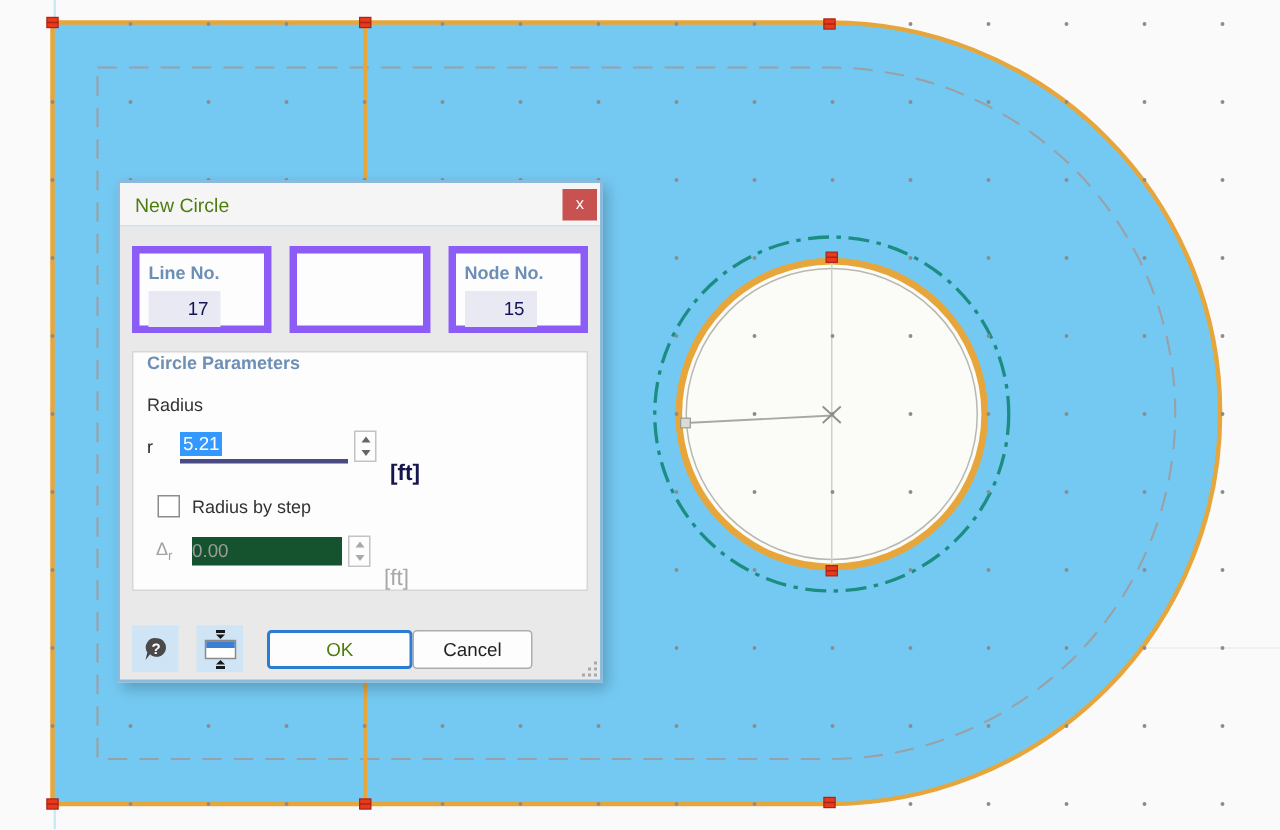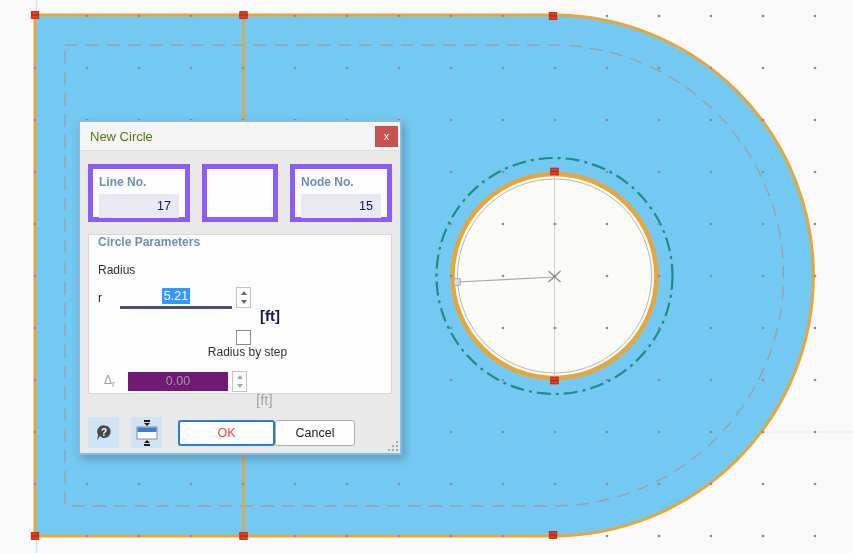--- a/index.html
+++ b/index.html
@@ -28,65 +28,65 @@
     text-align:center;padding:0;cursor:pointer;font-family:"Liberation Sans",sans-serif;
   }
   .dlg-body{padding:13px 8px 0 8px;box-sizing:border-box;}
   .row-boxes{display:flex;gap:12px;margin-bottom:12px;}
   .nbox{
     flex:1;height:58px;background:#fdfdfd;border:5px solid #8b5cf6;
     padding:6px;box-sizing:border-box;
   }
   .nlabel{color:#6d8fb5;font-weight:bold;font-size:12px;}
   .ninput{
-    margin-top:5px;width:80px;height:24px;background:#e9e9f3;
+    margin-top:5px;width:48px;height:24px;background:#e9e9f3;
     text-align:right;padding-right:8px;box-sizing:border-box;line-height:24px;
     color:#14145a;font-size:12.5px;
   }
   .group{
     background:#fdfdfd;border:1px solid #d7d7d7;height:160px;
     padding:0 9px;box-sizing:border-box;
   }
   .group-title{color:#6d8fb5;font-weight:bold;font-size:12px;}
   .radius-label{margin-top:14px;color:#333;}
   .param-row{display:flex;align-items:center;margin-top:9px;height:23px;}
   .r-label{width:22px;color:#222;}
   .val-input{
     width:112px;height:20px;background:#fdfdfd;border:none;
-    border-bottom:3px solid #4a4a85;text-align:center;line-height:20px;
+    border-bottom:3px solid #4a4a85;text-align:left;line-height:20px;
     font-size:12.5px;color:#14145a;box-sizing:content-box;
   }
   .sel{background:#3399ff;color:#fff;padding:1px 2px;}
   .spinner{
     width:15px;height:21px;border:1px solid #c3c3c3;background:#fdfdfd;
     margin-left:4px;display:flex;flex-direction:column;box-sizing:border-box;
   }
   .spin-cell{flex:1;display:flex;align-items:center;justify-content:center;cursor:pointer;}
   .tri-up{width:0;height:0;border-left:3.5px solid transparent;border-right:3.5px solid transparent;border-bottom:4px solid #666;}
   .tri-down{width:0;height:0;border-left:3.5px solid transparent;border-right:3.5px solid transparent;border-top:4px solid #666;}
   .unit{margin-left:9px;font-weight:bold;color:#16164e;font-size:15px;margin-top:36px;}
-  .check-row{display:flex;align-items:center;margin-top:21px;margin-left:7px;flex-direction:column;}
+  .check-row{display:flex;align-items:center;margin-top:21px;margin-left:7px;}
   .checkbox{width:13px;height:13px;border:1px solid #8c8c8c;background:#fff;display:inline-block;}
   .check-label{margin-left:8px;color:#333;}
   .param-row.disabled{margin-top:11px;}
   .delta-label{width:24px;color:#a0a0a0;margin-left:6px;}
   .delta-label sub{font-size:9px;}
-  .val-input.off{width:100px;background:#701a75;color:#9b9b9b;border-bottom:none;height:19px;line-height:19px;}
+  .val-input.off{width:100px;background:#14532d;color:#9b9b9b;border-bottom:none;height:19px;line-height:19px;}
   .spinner.off .tri-up{border-bottom-color:#a8a8a8;}
   .spinner.off .tri-down{border-top-color:#a8a8a8;}
   .unit.off{font-weight:normal;color:#a8a8a8;}
   .btn-row{display:flex;align-items:center;margin-top:23px;}
   .icon-btn{
     width:31px;height:31px;background:#cfe4f5;border:none;padding:0;cursor:pointer;
     display:flex;align-items:center;justify-content:center;
   }
   .icon-btn + .icon-btn{margin-left:12px;}
   .ok-btn{
     margin-left:16px;width:97px;height:26px;background:#fdfdfd;
-    border:2px solid #2b7cd3;border-radius:3px;font-size:12.5px;color:#ef4444;cursor:pointer;
+    border:2px solid #2b7cd3;border-radius:3px;font-size:12.5px;color:#4d7c0f;cursor:pointer;
     font-family:"Liberation Sans",sans-serif;
   }
   .cancel-btn{
     width:80px;height:26px;background:#fdfdfd;
     border:1px solid #adadad;border-radius:3px;font-size:12.5px;color:#222;cursor:pointer;
     font-family:"Liberation Sans",sans-serif;
   }
   .grip{position:absolute;right:2px;bottom:2px;width:10px;height:10px;}
   .grip i{position:absolute;width:2px;height:2px;background:#a9a9a9;}
 </style>

